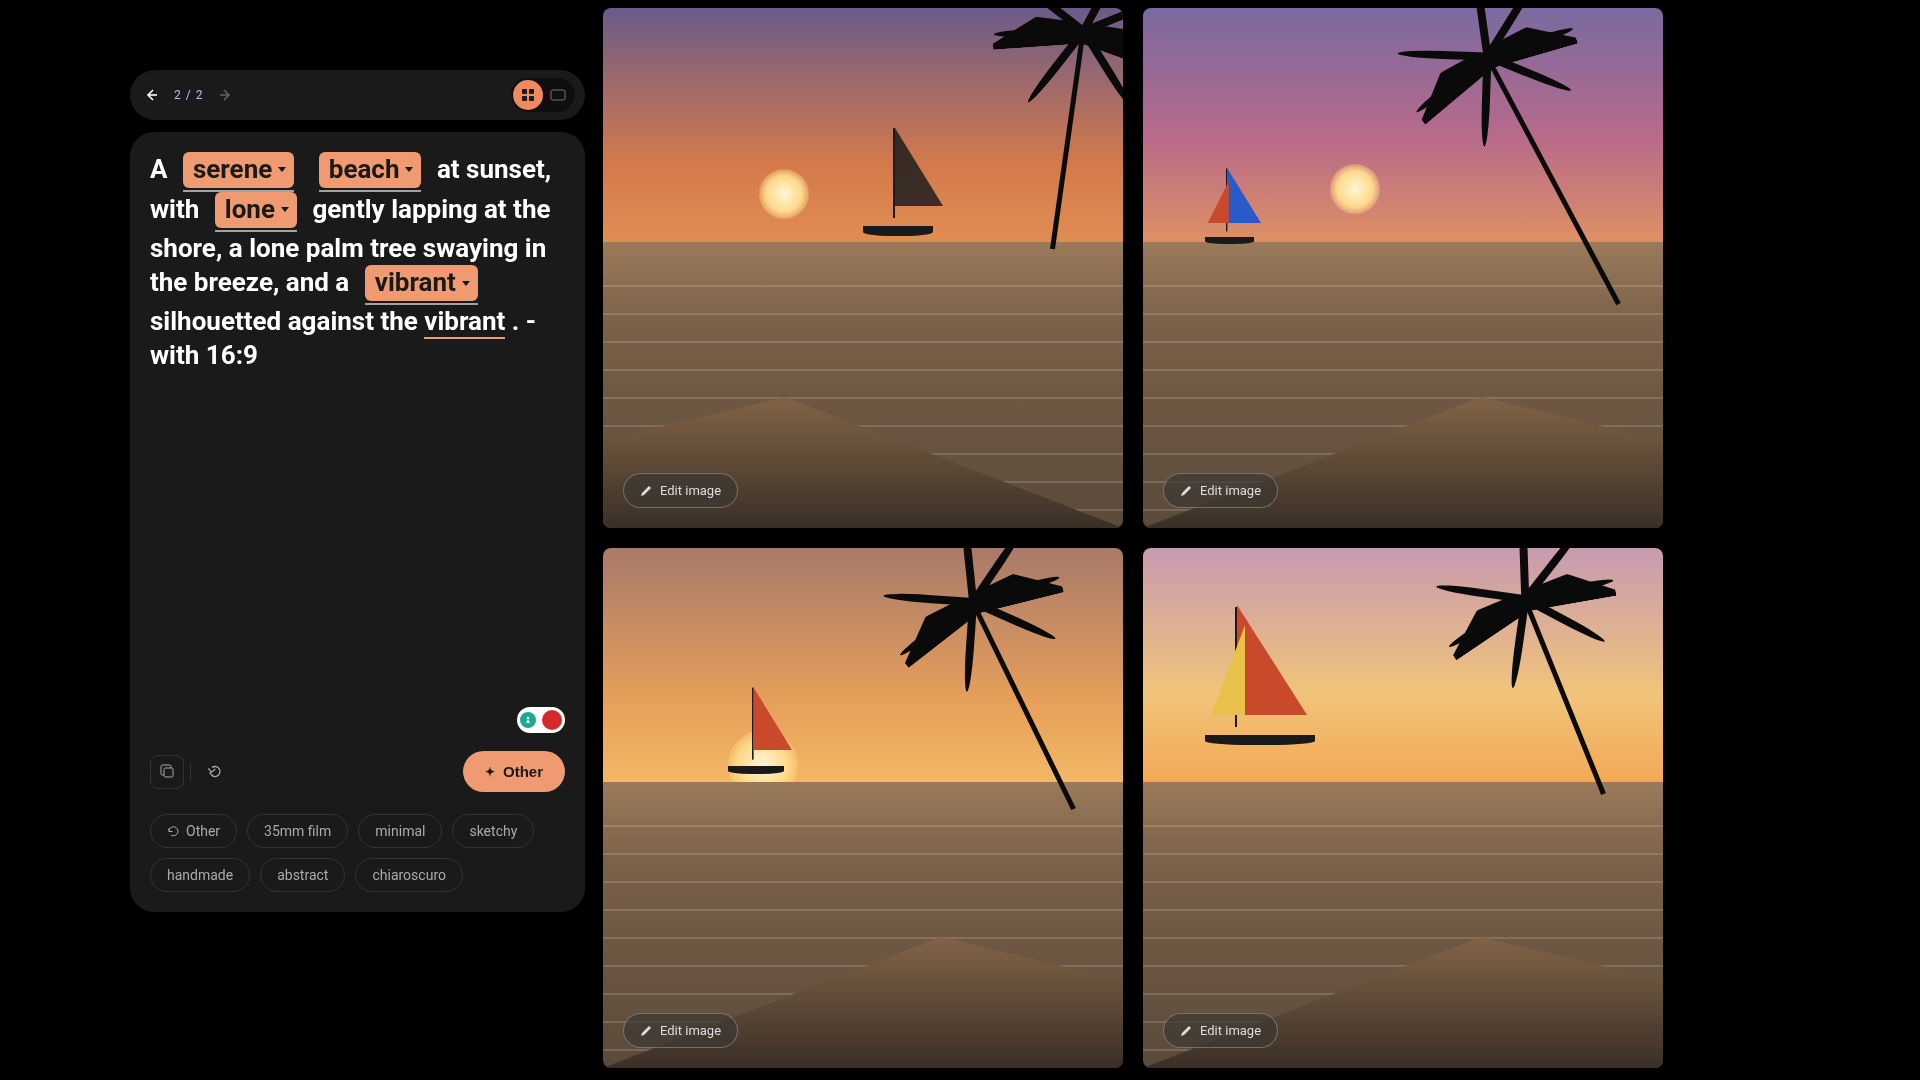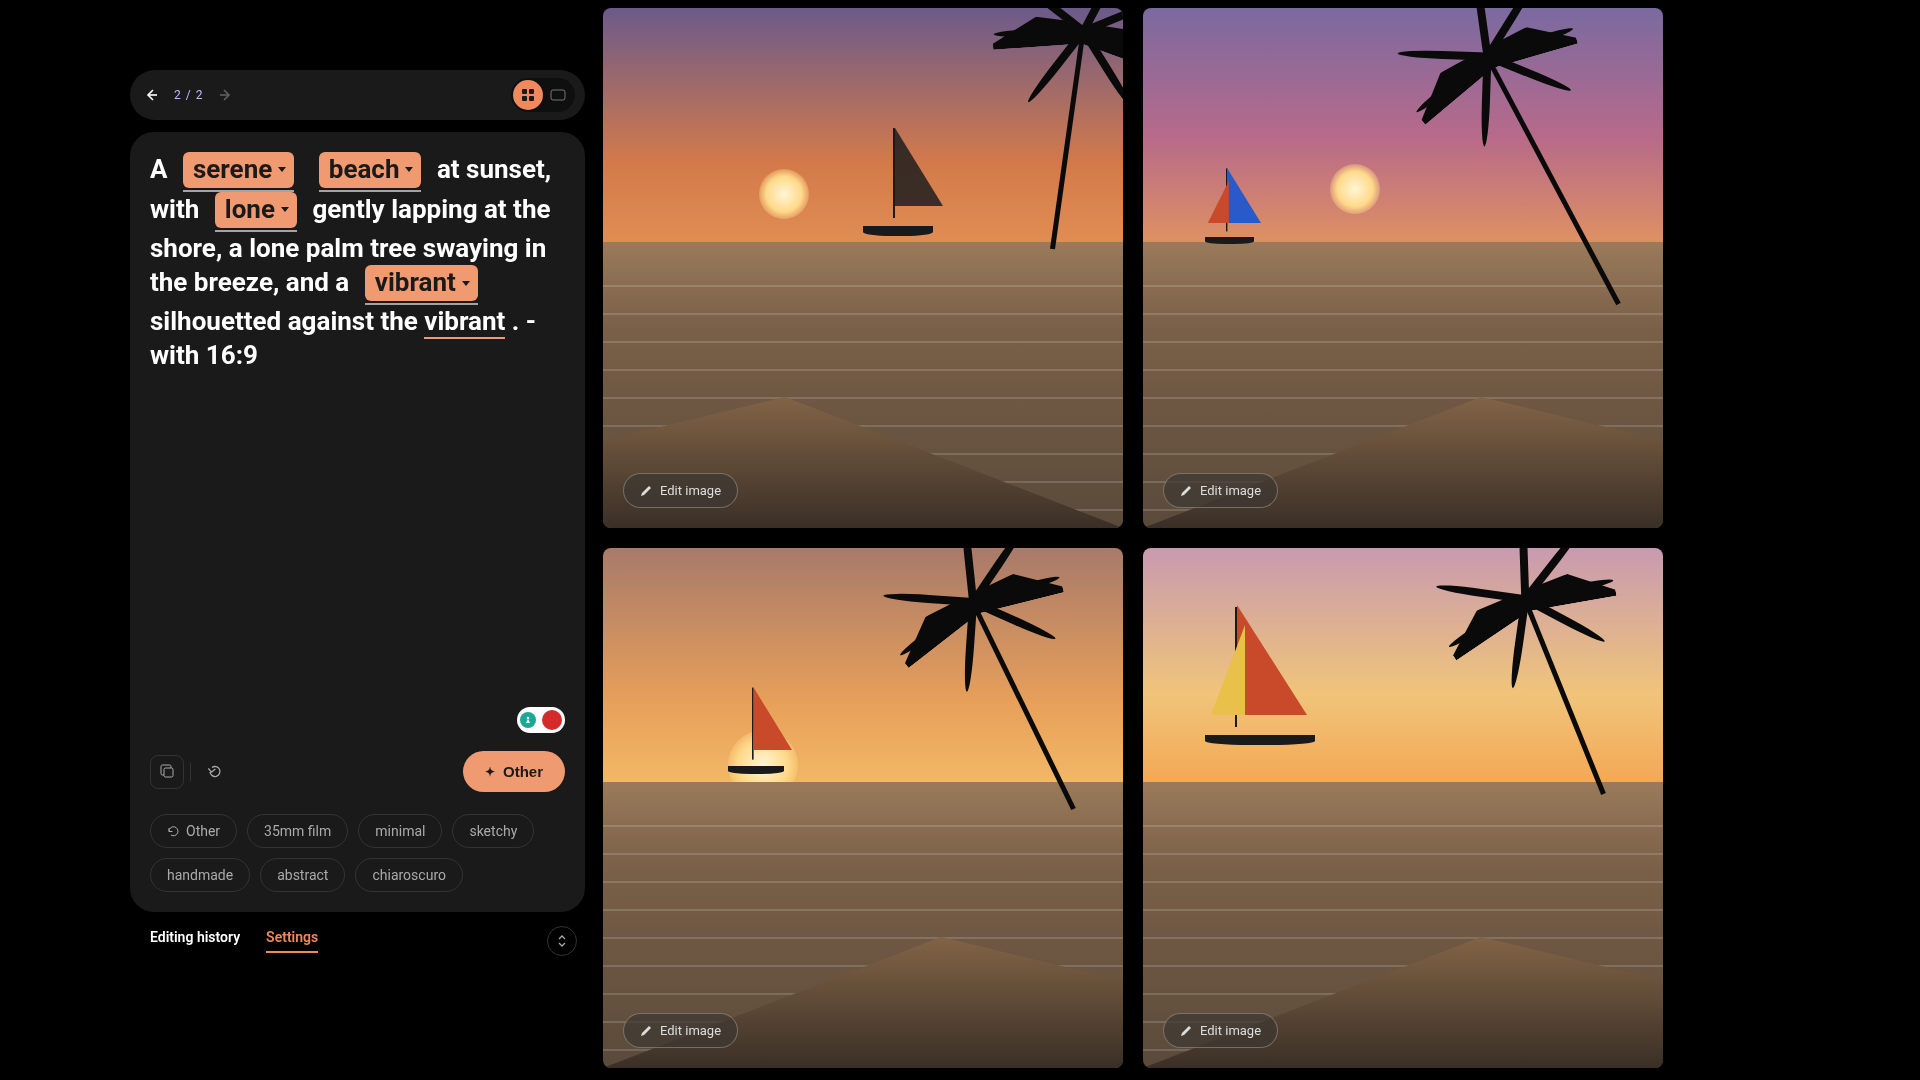--- a/index.html
+++ b/index.html
@@ -385,31 +385,20 @@
       </div>
       <div class="style-chip">35mm film</div>
       <div class="style-chip">minimal</div>
       <div class="style-chip">sketchy</div>
       <div class="style-chip">handmade</div>
       <div class="style-chip">abstract</div>
       <div class="style-chip">chiaroscuro</div>
     </div>
   </div>
 
-  <div class="tabs-row">
-    <div class="tabs">
-      <div class="tab">Editing history</div>
-      <div class="tab active">Settings</div>
-    </div>
-    <div class="expand-btn">
-      <svg width="10" height="14" viewBox="0 0 10 14">
-          <path d="M2 5 L5 2 L8 5 M2 9 L5 12 L8 9" stroke="#aaa" fill="none" stroke-width="1.3"></path>
-        </svg>
-    </div>
-  </div>
 </div>
 
 <div class="gallery">
   <div class="gallery-item">
     <div class="sun" style="top:31%; left:30%"></div>
     <div class="sea"></div>
     <div class="beach"></div>
     <div class="palm" style="top:4%; right:13%; height:220px; transform:rotate(8deg)">
         <div class="fronds">
           <span style="transform:rotate(-70deg)"></span>

